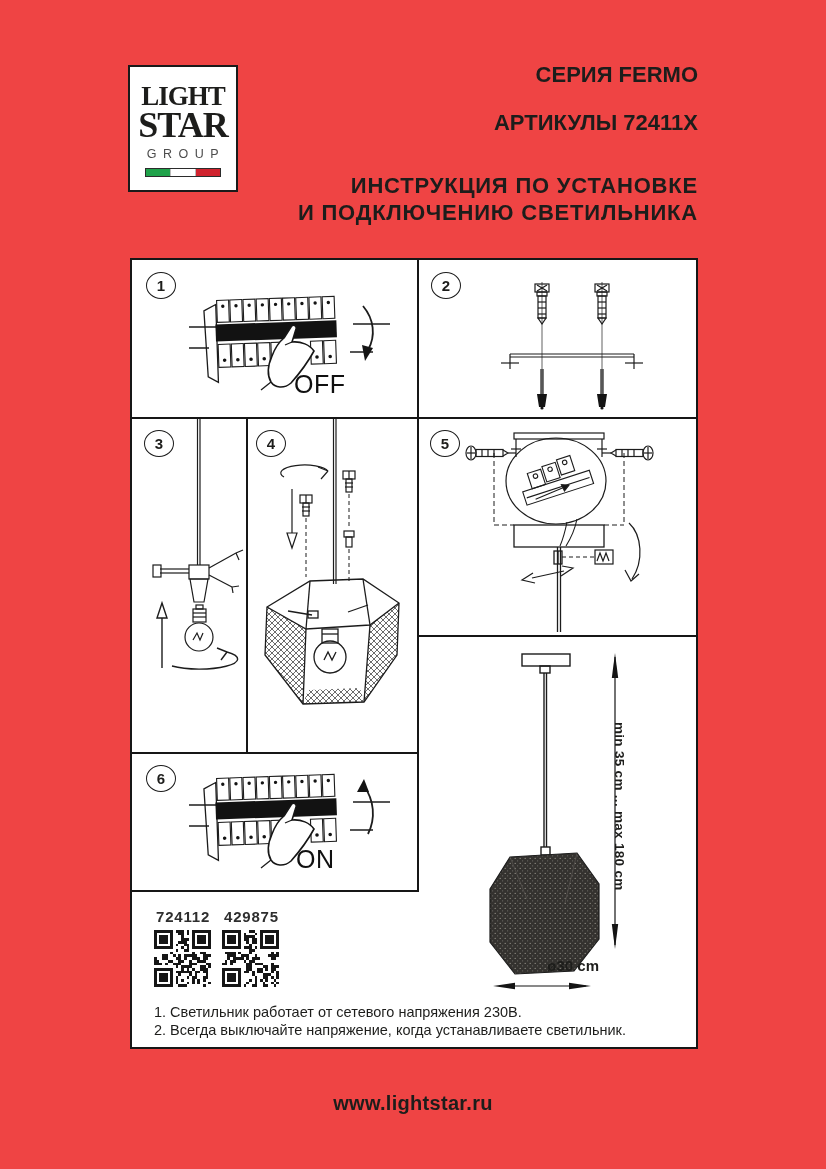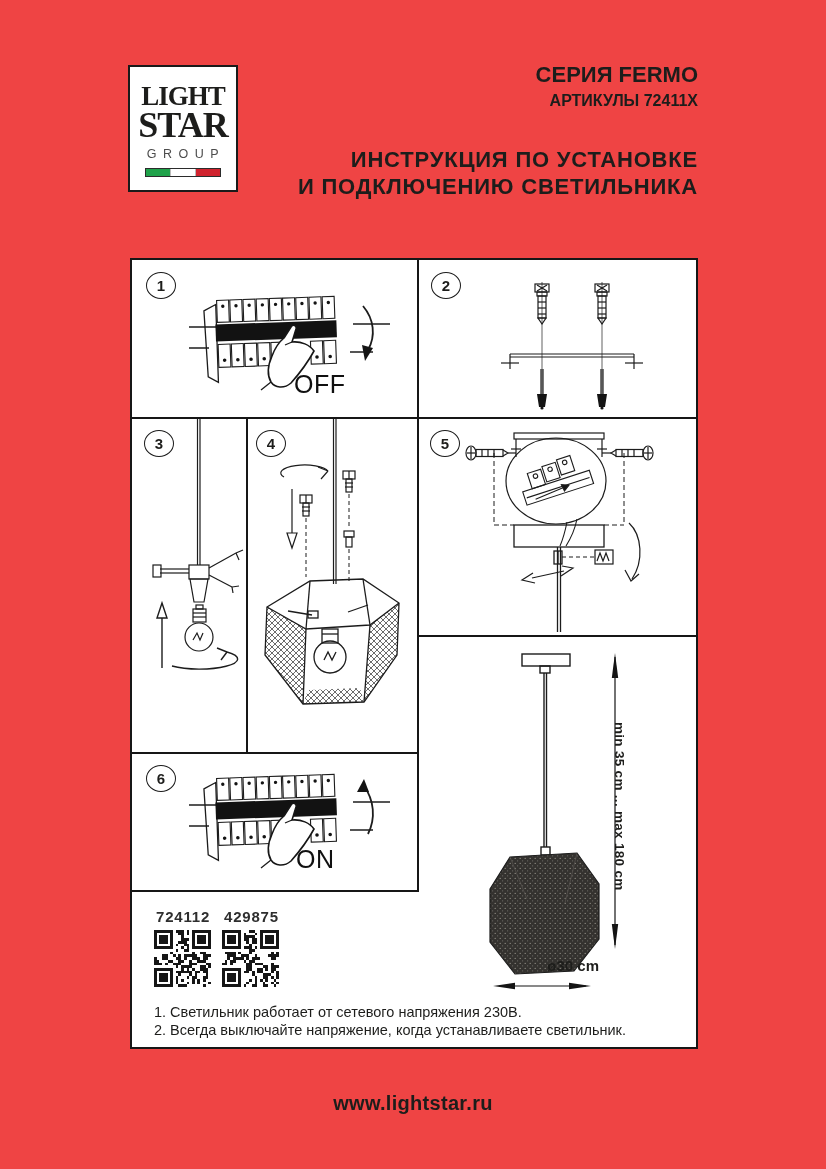--- a/index.html
+++ b/index.html
@@ -11,21 +11,21 @@
   .logo-box { left:128px; top:65px; width:110px; height:127px; border:2px solid #1a1a1a; text-align:center; padding-top:16px; background:#fff; }
   .logo-w1 { font-family:"Liberation Serif", serif; font-weight:700; font-size:27px; line-height:26px; letter-spacing:-1px; }
   .logo-w2 { font-family:"Liberation Serif", serif; font-weight:700; font-size:36px; line-height:33px; letter-spacing:-1px; }
   .logo-w3 { font-size:12.5px; letter-spacing:6.5px; color:#4c4c4c; margin-top:5px; text-indent:6px; }
   .logo-flag { width:76px; height:9px; margin:7px auto 0; border:1px solid #2b2b2b; display:flex; }
   .logo-flag span { flex:1; }
   .flag-mid { background:#fff; border-left:1px solid #bbb; border-right:1px solid #bbb; }
 
   .hdr { right:128px; top:62px; text-align:right; }
   .hdr-series { font-size:22px; font-weight:700; }
-  .hdr-articles { font-size:16px; font-weight:700; margin-top:4px; }
+  .hdr-articles { font-size:22px; font-weight:700; margin-top:22px; }
   .hdr-title { font-size:22px; font-weight:700; letter-spacing:0.8px; line-height:27px; margin-top:36px; }
 
   
   .frame { left:130px; top:258px; width:568px; height:791px; border:2px solid #161616; background:#fff; overflow:hidden; }
   .dv { position:absolute; background:#161616; }
 
   .step-circle { width:30px; height:27px; border:1.7px solid #1b1b1b; border-radius:50%; display:flex; align-items:center; justify-content:center; font-size:15px; font-weight:600; background:#fff; }
 
   .ill { display:block; }
   .onoff { font-size:25px; font-weight:500; color:#101010; letter-spacing:0.5px; }

